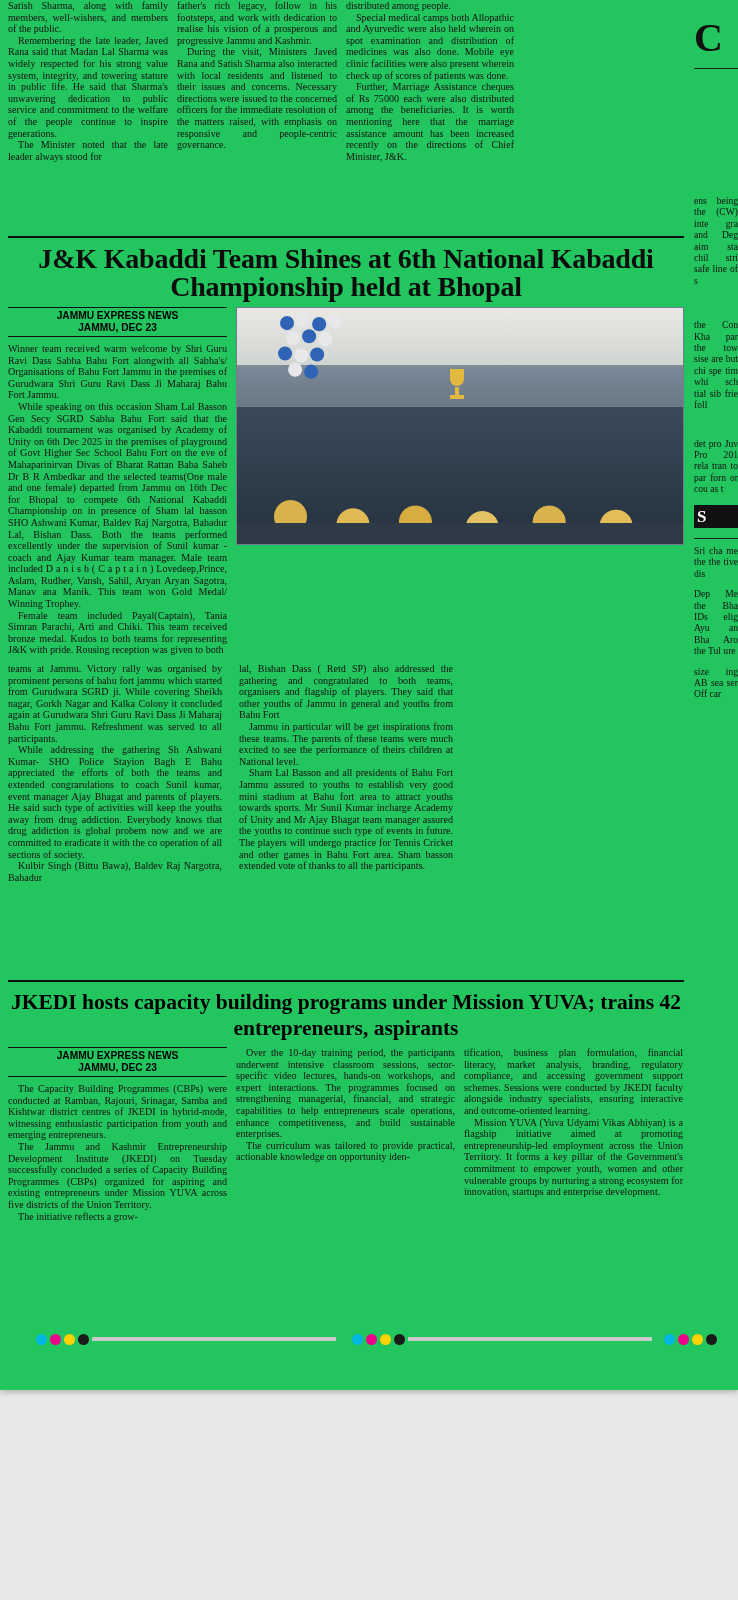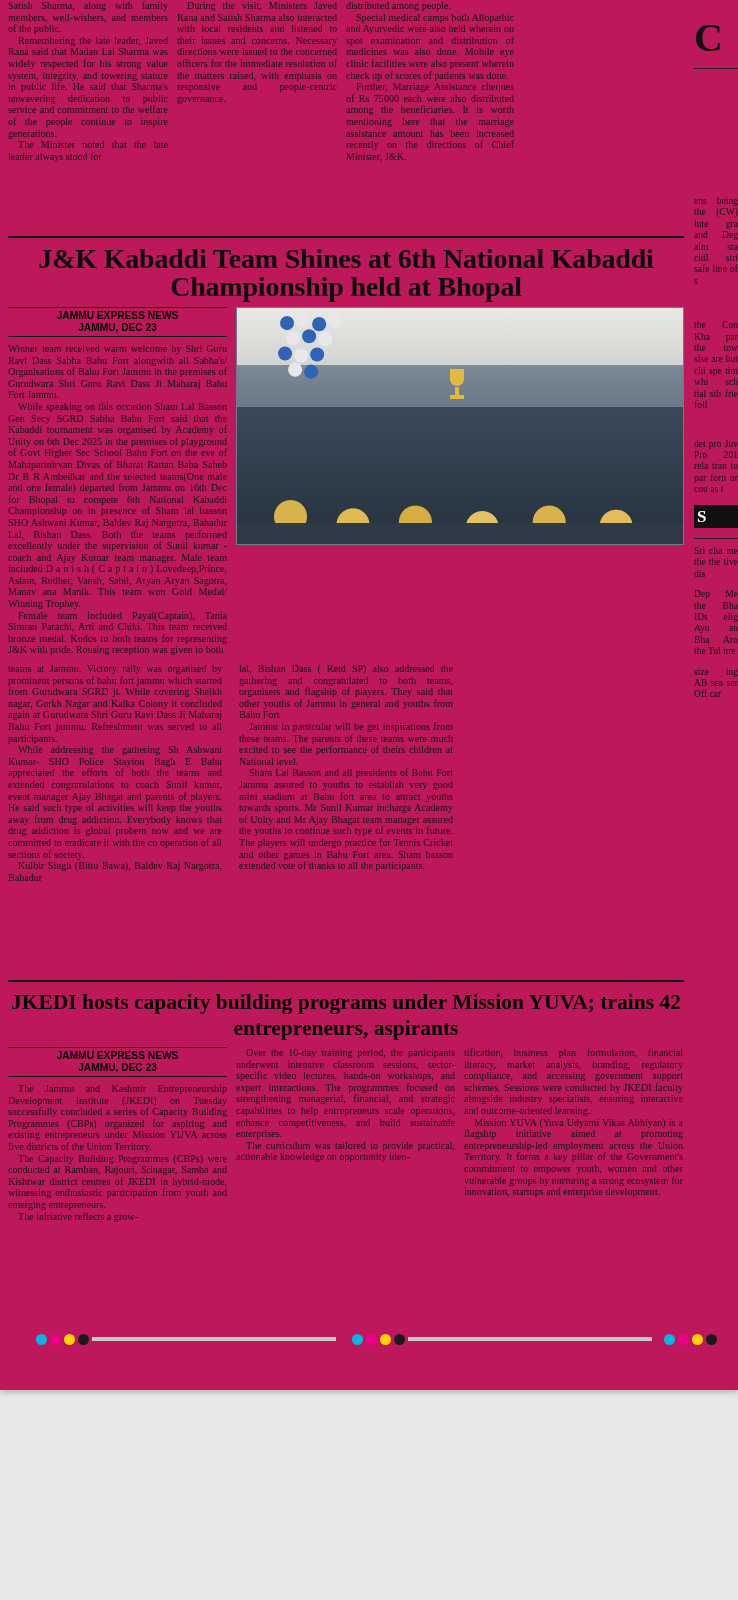--- a/index.html
+++ b/index.html
@@ -11,21 +11,21 @@
   body {
     width: 738px;
     min-height: 1600px;
     position: relative;
   }
   .page {
     position: absolute;
     left: 0; top: 0;
     width: 738px;
     height: 1390px;
-    background: #be185d;
+    background: #22c55e;
     overflow: hidden;
   }
   .page-inner {
     position: relative;
     width: 738px;
     height: 1390px;
     padding: 0 8px;
   }
 
   
@@ -206,20 +206,21 @@
 <div class="page">
   <div class="page-inner">
 
     <div class="top-band">
       <div class="tcol col-text">
         <p class="noind">Satish Sharma, along with family members, well-wishers, and members of the public.</p>
         <p>Remembering the late leader, Javed Rana said that Madan Lal Sharma was widely respected for his strong value system, integrity, and towering stature in public life. He said that Sharma's unwavering dedication to public service and commitment to the welfare of the people continue to inspire generations.</p>
         <p>The Minister noted that the late leader always stood for</p>
       </div>
       <div class="tcol col-text">
+        <p class="noind">father's rich legacy, follow in his footsteps, and work with dedication to realise his vision of a prosperous and progressive Jammu and Kashmir.</p>
         <p>During the visit, Ministers Javed Rana and Satish Sharma also interacted with local residents and listened to their issues and concerns. Necessary directions were issued to the concerned officers for the immediate resolution of the matters raised, with emphasis on responsive and people-centric governance.</p>
       </div>
       <div class="tcol wide col-text">
         <p class="noind">distributed among people.</p>
         <p>Special medical camps both Allopathic and Ayurvedic were also held wherein on spot examination and distribution of medicines was also done. Mobile eye clinic facilities were also present wherein check up of scores of patients was done.</p>
         <p>Further, Marriage Assistance cheques of Rs 75000 each were also distributed among the beneficiaries. It is worth mentioning here that the marriage assistance amount has been increased recently on the directions of Chief Minister, J&amp;K.</p>
       </div>
     </div>
 
     <div class="article" style="top:236px;">
@@ -291,22 +292,22 @@
     <div class="article2" style="top:980px;">
       <div class="art-rule-top"></div>
       <div class="headline2">JKEDI hosts capacity building programs under Mission YUVA; trains 42 entrepreneurs, aspirants</div>
       <div class="a2-grid">
         <div class="c">
           <div class="a2-byline">
             <div>JAMMU EXPRESS NEWS</div>
             <div>JAMMU, DEC 23</div>
           </div>
           <div class="col-text">
+            <p>The  Capacity  Building Programmes (CBPs) were conducted at Ramban, Rajouri, Srinagar, Samba and Kishtwar district centres of JKEDI in hybrid-mode, witnessing enthusiastic participation from youth and emerging entrepreneurs.</p>
             <p>The Jammu and Kashmir Entrepreneurship Development Institute (JKEDI) on Tuesday successfully concluded a series of  Capacity  Building Programmes (CBPs) organized for aspiring and existing entrepreneurs under Mission YUVA across five districts of the Union Territory.</p>
-            <p>The  Capacity  Building Programmes (CBPs) were conducted at Ramban, Rajouri, Srinagar, Samba and Kishtwar district centres of JKEDI in hybrid-mode, witnessing enthusiastic participation from youth and emerging entrepreneurs.</p>
             <p>The initiative reflects a grow-</p>
           </div>
         </div>
         <div class="c col-text">
           <p>Over the 10-day training period, the participants underwent intensive classroom sessions, sector-specific video lectures, hands-on  workshops,  and expert interactions. The programmes focused on strengthening managerial, financial, and strategic capabilities to help entrepreneurs scale operations, enhance competitiveness, and build sustainable enterprises.</p>
           <p>The curriculum was tailored to provide practical, actionable knowledge on opportunity iden-</p>
         </div>
         <div class="c col-text">
           <p class="noind">tification, business plan formulation, financial literacy, market analysis, branding, regulatory compliance, and accessing government support schemes. Sessions were conducted by JKEDI faculty alongside industry specialists, ensuring interactive and outcome-oriented learning.</p>
           <p>Mission YUVA (Yuva Udyami Vikas Abhiyan) is a flagship initiative aimed at promoting entrepreneurship-led employment across the Union Territory. It forms a key pillar of the Government's commitment to empower youth, women and other vulnerable groups by nurturing a strong ecosystem for innovation, startups and enterprise development.</p>

